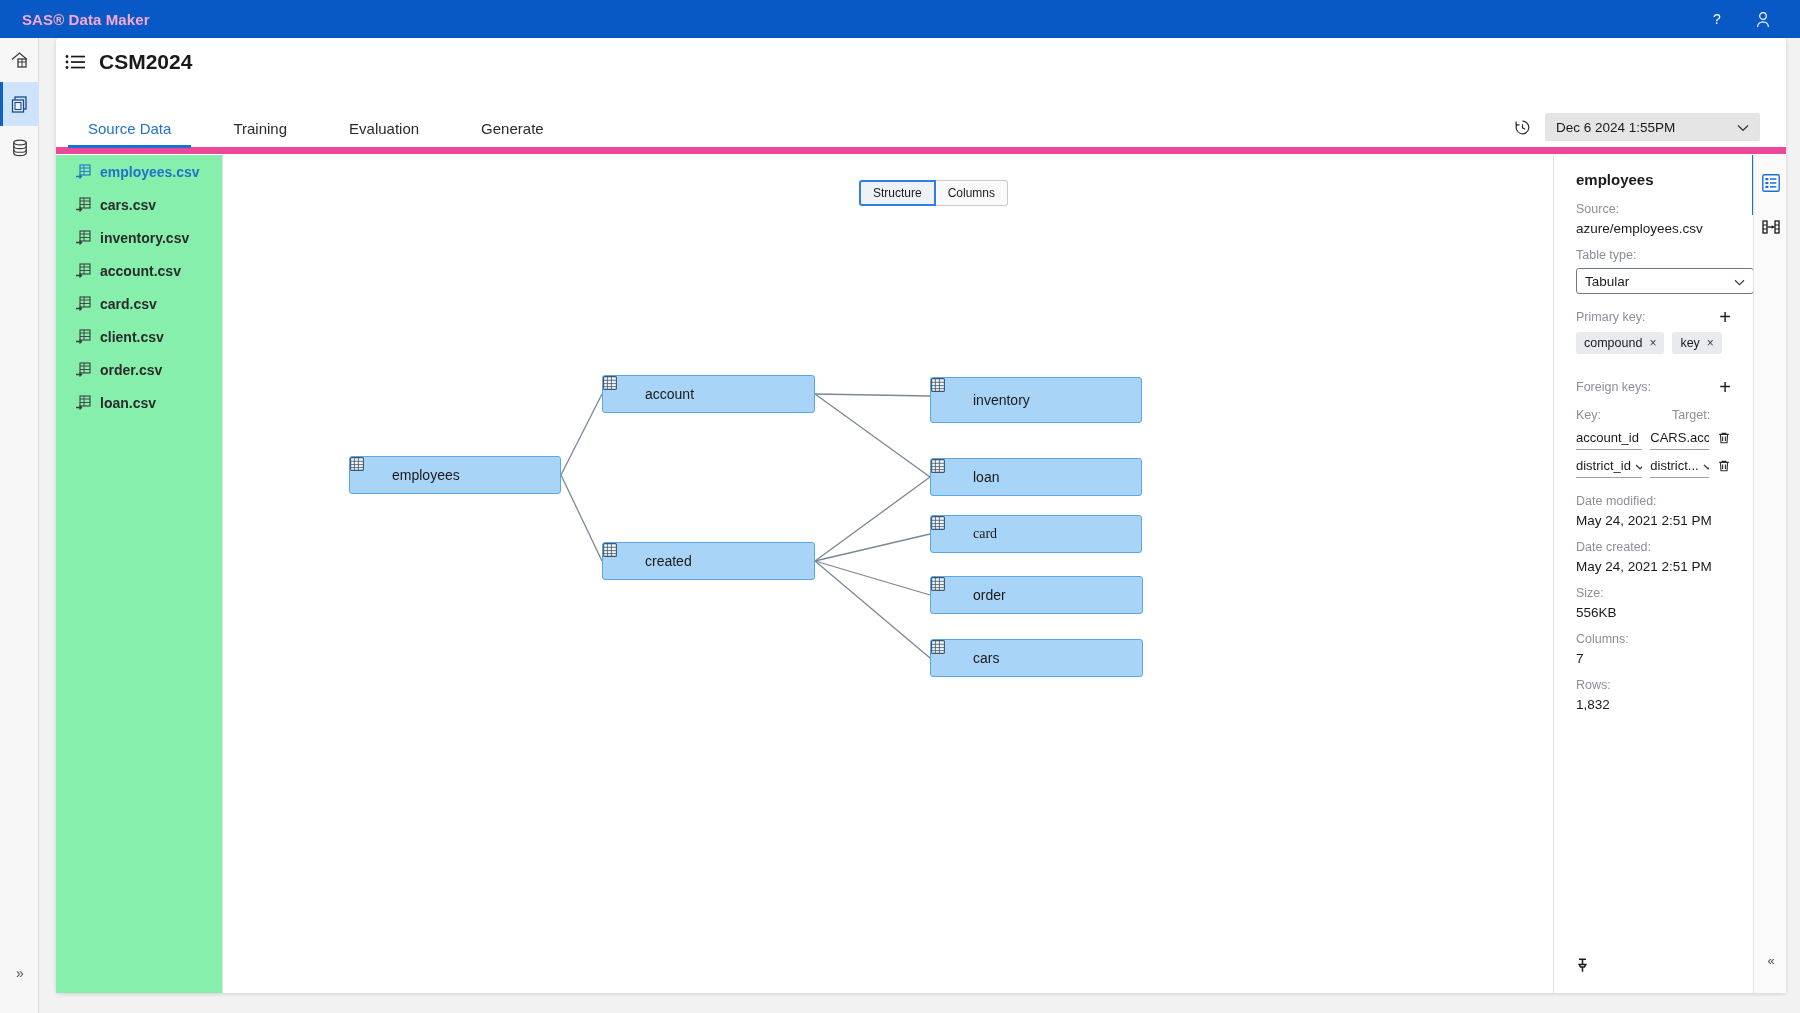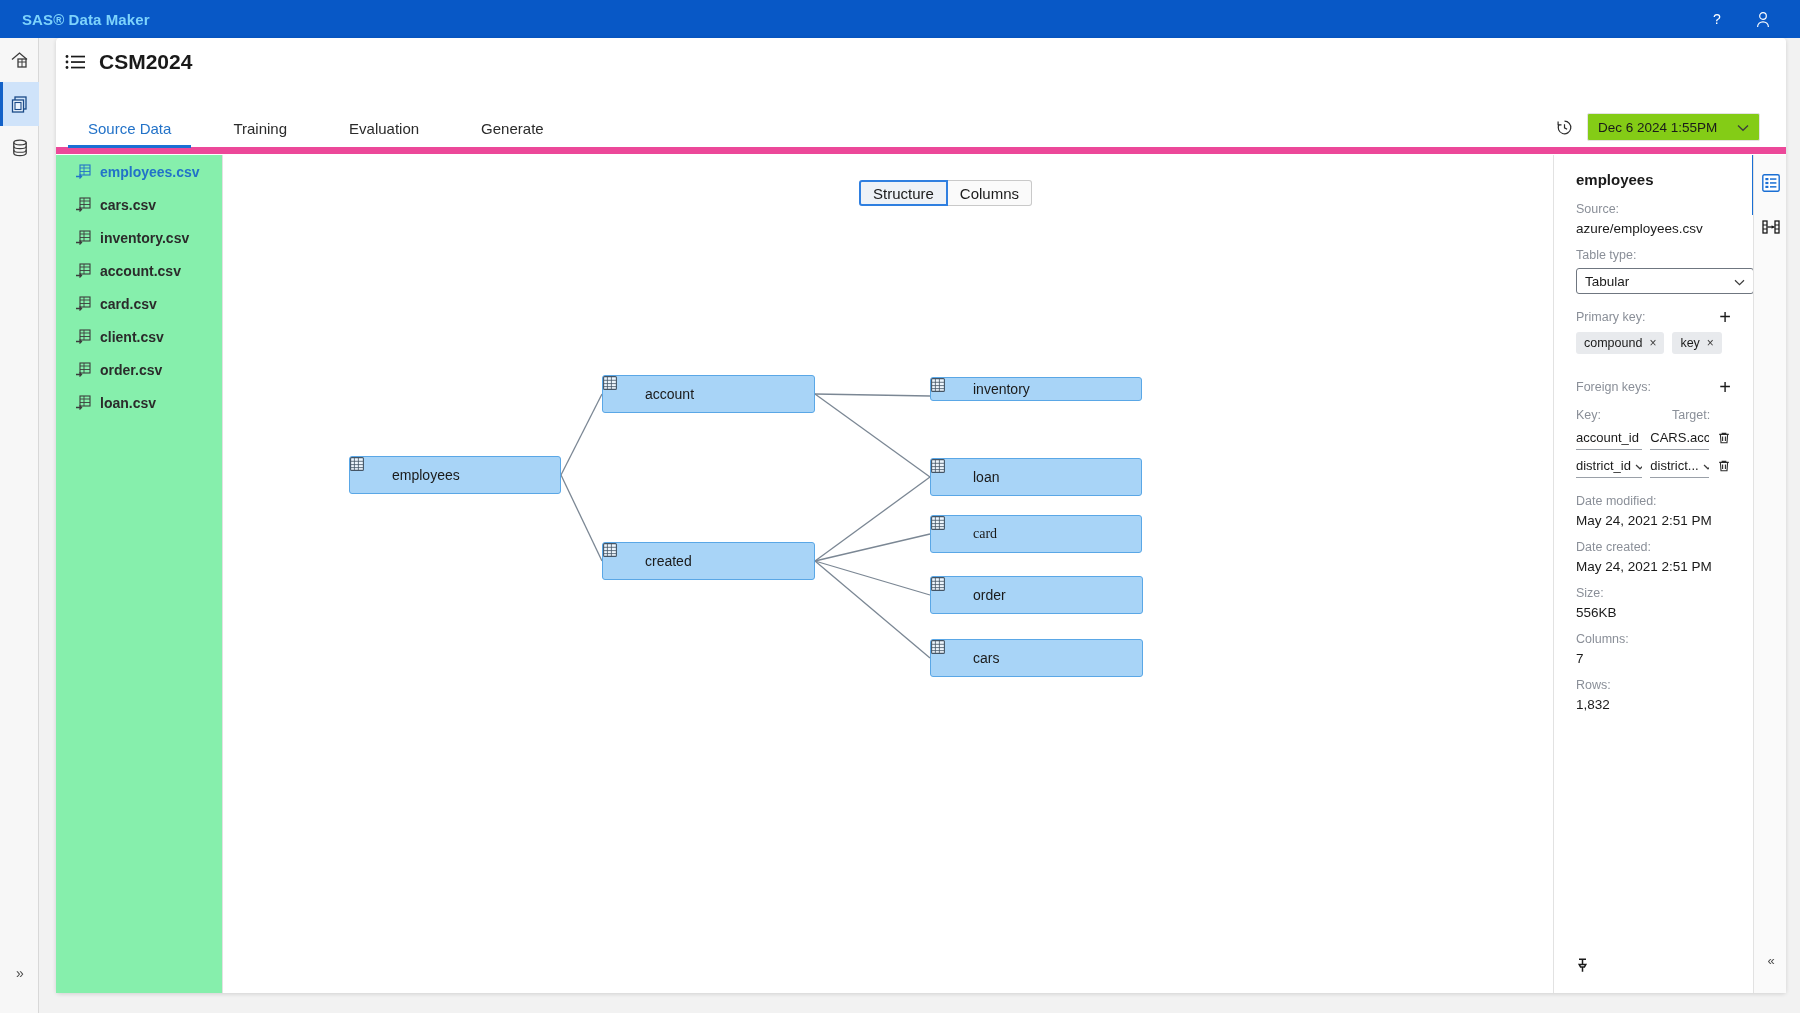--- a/index.html
+++ b/index.html
@@ -10,21 +10,21 @@
     overflow: hidden;
   }
   .app { position: relative; width: 1800px; height: 1013px; background: #f2f2f2; }
 
   
   .brandbar {
     position: absolute; left: 0; top: 0; width: 1800px; height: 38px;
     background: #0858c6; display: flex; align-items: center;
   }
   .brand-title {
-    color: #7dd3fc; font-size: 15px; font-weight: bold; margin-left: 22px; letter-spacing: .1px;
+    color: #f9a8d4; font-size: 15px; font-weight: bold; margin-left: 22px; letter-spacing: .1px;
   }
   .brand-right { margin-left: auto; display: flex; align-items: center; gap: 24px; margin-right: 26px; }
   .brand-ico { width: 22px; height: 22px; display:flex; align-items:center; justify-content:center;
                color:#ffffff; cursor:pointer; }
   .brand-ico svg { display:block; }
 
   
   .rail {
     position: absolute; left: 0; top: 38px; width: 39px; height: 975px;
     background: #f7f7f7; border-right: 1px solid #d8d8d8;
@@ -87,21 +87,21 @@
     position: absolute; left: 167px; top: 117px; width: 1330px; height: 838px;
     background: #ffffff; overflow: hidden;
   }
 
   
   .seg {
     position: absolute; left: 636px; top: 25px; display: flex; z-index: 5;
   }
   .seg-btn {
     height: 26px; padding: 0 12px; display: flex; align-items: center; justify-content: center;
-    font-size: 15px; color: #1a1a1a; background: #f6f6f6; border: 1px solid #c9c9c9;
+    font-size: 12px; color: #1a1a1a; background: #f6f6f6; border: 1px solid #c9c9c9;
     cursor: pointer;
   }
   .seg-btn:first-child { border-radius: 3px 0 0 3px; }
   .seg-btn:last-child { border-radius: 0 3px 3px 0; border-left: none; background:#fafafa; }
   .seg-btn.active { background: #eef2f7; border: 2px solid #2f7fe0; }
 
   
   .diagram { position: absolute; left: 0; top: 0; width: 1330px; height: 838px; }
   .diagram svg { position: absolute; left: 0; top: 0; }
   .node {
@@ -251,21 +251,21 @@
       </div>
 
       <div style="margin-left:auto; display:flex; align-items:center; margin-bottom:6px; margin-right:26px;">
         <div style="width:22px;height:22px;display:flex;align-items:center;justify-content:center;margin-right:12px;cursor:pointer;">
           <svg width="17" height="17" viewBox="0 0 17 17">
             <path d="M8.5 2.2a6.3 6.3 0 1 1-5.6 3.4" fill="none" stroke="#2b2b2b" stroke-width="1.2"></path>
             <path d="M2.1 2.4v3.4h3.4" fill="none" stroke="#2b2b2b" stroke-width="1.2"></path>
             <path d="M8.5 5.2v3.6l2.6 1.5" fill="none" stroke="#2b2b2b" stroke-width="1.2"></path>
           </svg>
         </div>
-        <div style="width:173px;height:28px;background:#84cc16;border:1px solid #e3e3e3;border-radius:2px;display:flex;align-items:center;padding:0 10px;cursor:pointer;">
+        <div style="width:215px;height:28px;background:#e5e5e5;border:1px solid #e3e3e3;border-radius:2px;display:flex;align-items:center;padding:0 10px;cursor:pointer;">
           <span style="font-size:13.5px;color:#1a1a1a;">Dec 6 2024 1:55PM</span>
           <span style="margin-left:auto;">
             <svg width="12" height="8" viewBox="0 0 12 8">
                 <path d="M1 1.5 6 6.3 11 1.5" fill="none" stroke="#3c3c3c" stroke-width="1.3"></path>
               </svg>
           </span>
         </div>
       </div>
     </div>
 
@@ -404,21 +404,21 @@
         <div class="node" style="left:379px;top:387px;width:213px;height:38px;">
           <span class="node-ico">
             <svg width="14" height="14" viewBox="0 0 14 14">
                 <rect x=".6" y=".6" width="12.8" height="12.8" rx="1" fill="#eef6fd" stroke="#445566" stroke-width="1.1"></rect>
                 <path d="M.6 4.3h12.8M.6 7.6h12.8M.6 10.6h12.8M4.4.6v12.8M8.4.6v12.8" stroke="#445566" stroke-width=".8"></path>
               </svg>
           </span>
           <span class="node-label">created</span>
         </div>
 
-        <div class="node" style="left:707px;top:222px;width:212px;height:24px;">
+        <div class="node" style="left:707px;top:222px;width:212px;height:46px;">
           <span class="node-ico">
             <svg width="14" height="14" viewBox="0 0 14 14">
                 <rect x=".6" y=".6" width="12.8" height="12.8" rx="1" fill="#eef6fd" stroke="#445566" stroke-width="1.1"></rect>
                 <path d="M.6 4.3h12.8M.6 7.6h12.8M.6 10.6h12.8M4.4.6v12.8M8.4.6v12.8" stroke="#445566" stroke-width=".8"></path>
               </svg>
           </span>
           <span class="node-label">inventory</span>
         </div>
 
         <div class="node" style="left:707px;top:303px;width:212px;height:38px;">

